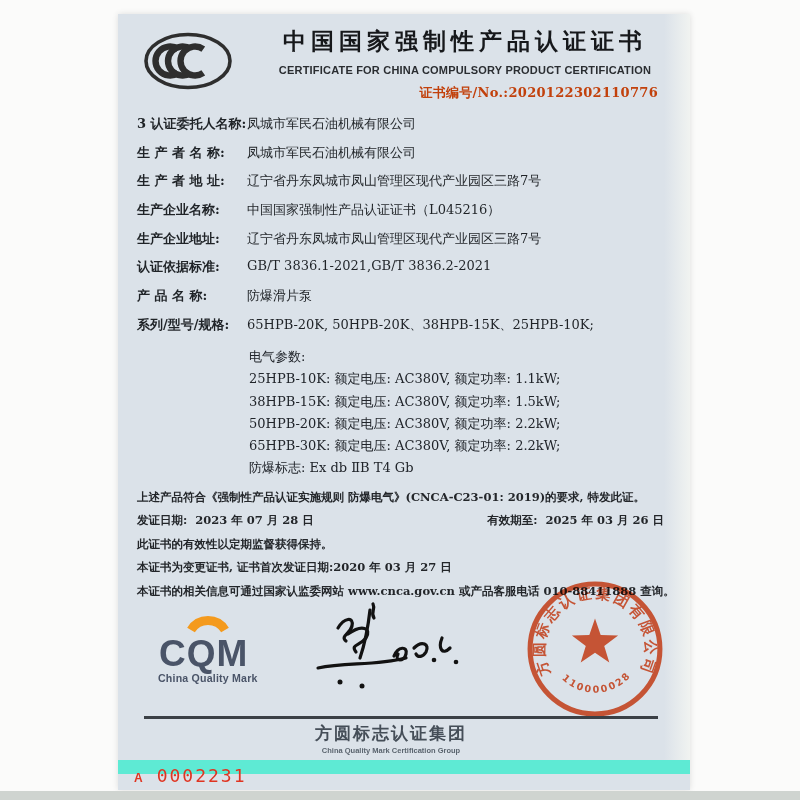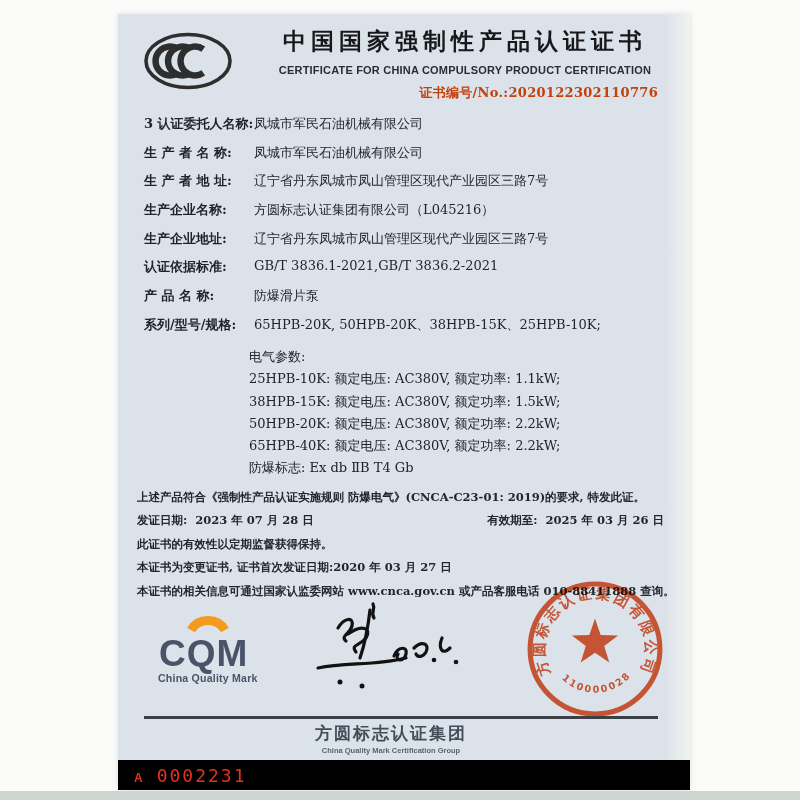--- a/index.html
+++ b/index.html
@@ -22,21 +22,21 @@
 
   
   .ccc{position:absolute;left:22px;top:16px;}
   .title-block{position:absolute;left:126px;right:4px;top:12px;text-align:center;}
   .title{font-size:23px;font-weight:700;letter-spacing:5px;color:#16181b;white-space:nowrap;}
   .subtitle{margin-top:7px;font-family:"Liberation Sans","DejaVu Sans",sans-serif;
     font-size:11px;font-weight:600;color:#2a2d31;letter-spacing:.2px;white-space:nowrap;}
   .certno{position:absolute;right:32px;top:70px;font-size:13px;font-weight:700;color:#c2410c;letter-spacing:.3px;}
 
   
-  .fields{position:absolute;left:26px;right:10px;top:101px;font-size:13px;color:#1f2327;}
+  .fields{position:absolute;left:19px;right:10px;top:101px;font-size:13px;color:#1f2327;}
   .row{height:28.7px;white-space:nowrap;}
   .lbl{display:inline-block;width:107px;font-weight:700;white-space:nowrap;vertical-align:top;}
   .val{padding-left:3px;}
 
   .specs{position:absolute;left:131px;top:332px;font-size:13px;line-height:22.3px;color:#20242a;white-space:nowrap;}
 
   
   .stmts{position:absolute;left:19px;right:12px;top:476px;font-size:11.5px;font-weight:700;color:#23262a;}
   .stmt{line-height:15px;margin-bottom:8.4px;white-space:nowrap;}
   .dates{display:flex;justify-content:space-between;line-height:15px;margin-bottom:8.4px;}
@@ -48,21 +48,21 @@
   .signature{position:absolute;left:192px;top:580px;}
   .seal{position:absolute;left:406px;top:564px;mix-blend-mode:multiply;opacity:.93;}
 
   .rule{position:absolute;left:26px;top:702px;width:514px;height:2.5px;background:#3b4046;}
   .org-block{position:absolute;left:0;right:26px;top:708px;text-align:center;
     font-family:"Liberation Sans","DejaVu Sans",sans-serif;}
   .org-cn{font-size:17px;font-weight:700;color:#454e58;letter-spacing:2px;}
   .org-en{margin-top:1px;font-size:7.5px;font-weight:600;color:#5a646e;}
   .org-url{margin-top:3px;font-size:11px;font-weight:700;color:#3e4751;letter-spacing:1px;}
 
-  .strip{position:absolute;left:0;right:0;top:746px;height:30px;background:#000000;}
+  .strip{position:absolute;left:0;right:0;top:746px;height:14px;background:#5eead4;}
   .serial{position:absolute;left:16px;top:5px;color:#e03421;white-space:nowrap;}
   .serial .pfx{font-family:"Liberation Sans",sans-serif;font-size:12px;font-weight:700;margin-right:14px;}
   .serial .num{font-family:"DejaVu Sans Mono","Liberation Mono",monospace;font-size:18px;letter-spacing:2px;}
 </style>
 </head>
 <body>
 
 <div class="page">
 
   <svg class="ccc" width="96" height="62" viewBox="0 0 96 62">
@@ -83,42 +83,42 @@
     <div class="row">
       <span class="lbl">3 认证委托人名称:</span><span class="val">凤城市军民石油机械有限公司</span>
     </div>
     <div class="row">
       <span class="lbl">生 产 者 名 称:</span><span class="val">凤城市军民石油机械有限公司</span>
     </div>
     <div class="row">
       <span class="lbl">生 产 者 地 址:</span><span class="val">辽宁省丹东凤城市凤山管理区现代产业园区三路7号</span>
     </div>
     <div class="row">
-      <span class="lbl">生产企业名称:</span><span class="val">方圆标志认证集团有限公司（L045216）</span>
+      <span class="lbl">生产企业名称:</span><span class="val">中国国家强制性产品认证证书（L045216）</span>
     </div>
     <div class="row">
       <span class="lbl">生产企业地址:</span><span class="val">辽宁省丹东凤城市凤山管理区现代产业园区三路7号</span>
     </div>
     <div class="row">
       <span class="lbl">认证依据标准:</span><span class="val">GB/T 3836.1-2021,GB/T 3836.2-2021</span>
     </div>
     <div class="row">
       <span class="lbl">产 品 名 称:</span><span class="val">防爆滑片泵</span>
     </div>
     <div class="row">
       <span class="lbl">系列/型号/规格:</span><span class="val">65HPB-20K, 50HPB-20K、38HPB-15K、25HPB-10K;</span>
     </div>
   </div>
 
   <div class="specs">
     <div>电气参数:</div>
     <div>25HPB-10K: 额定电压: AC380V, 额定功率: 1.1kW;</div>
     <div>38HPB-15K: 额定电压: AC380V, 额定功率: 1.5kW;</div>
     <div>50HPB-20K: 额定电压: AC380V, 额定功率: 2.2kW;</div>
-    <div>65HPB-40K: 额定电压: AC380V, 额定功率: 2.2kW;</div>
+    <div>65HPB-30K: 额定电压: AC380V, 额定功率: 2.2kW;</div>
     <div>防爆标志: Ex db ⅡB T4 Gb</div>
   </div>
 
   <div class="stmts">
     <div class="stmt">上述产品符合《强制性产品认证实施规则 防爆电气》(CNCA-C23-01: 2019)的要求, 特发此证。</div>
     <div class="dates">
       <span>
         <span>发证日期:</span><span class="dv">2023 年 07 月 28 日</span>
       </span>
       <span class="right">

